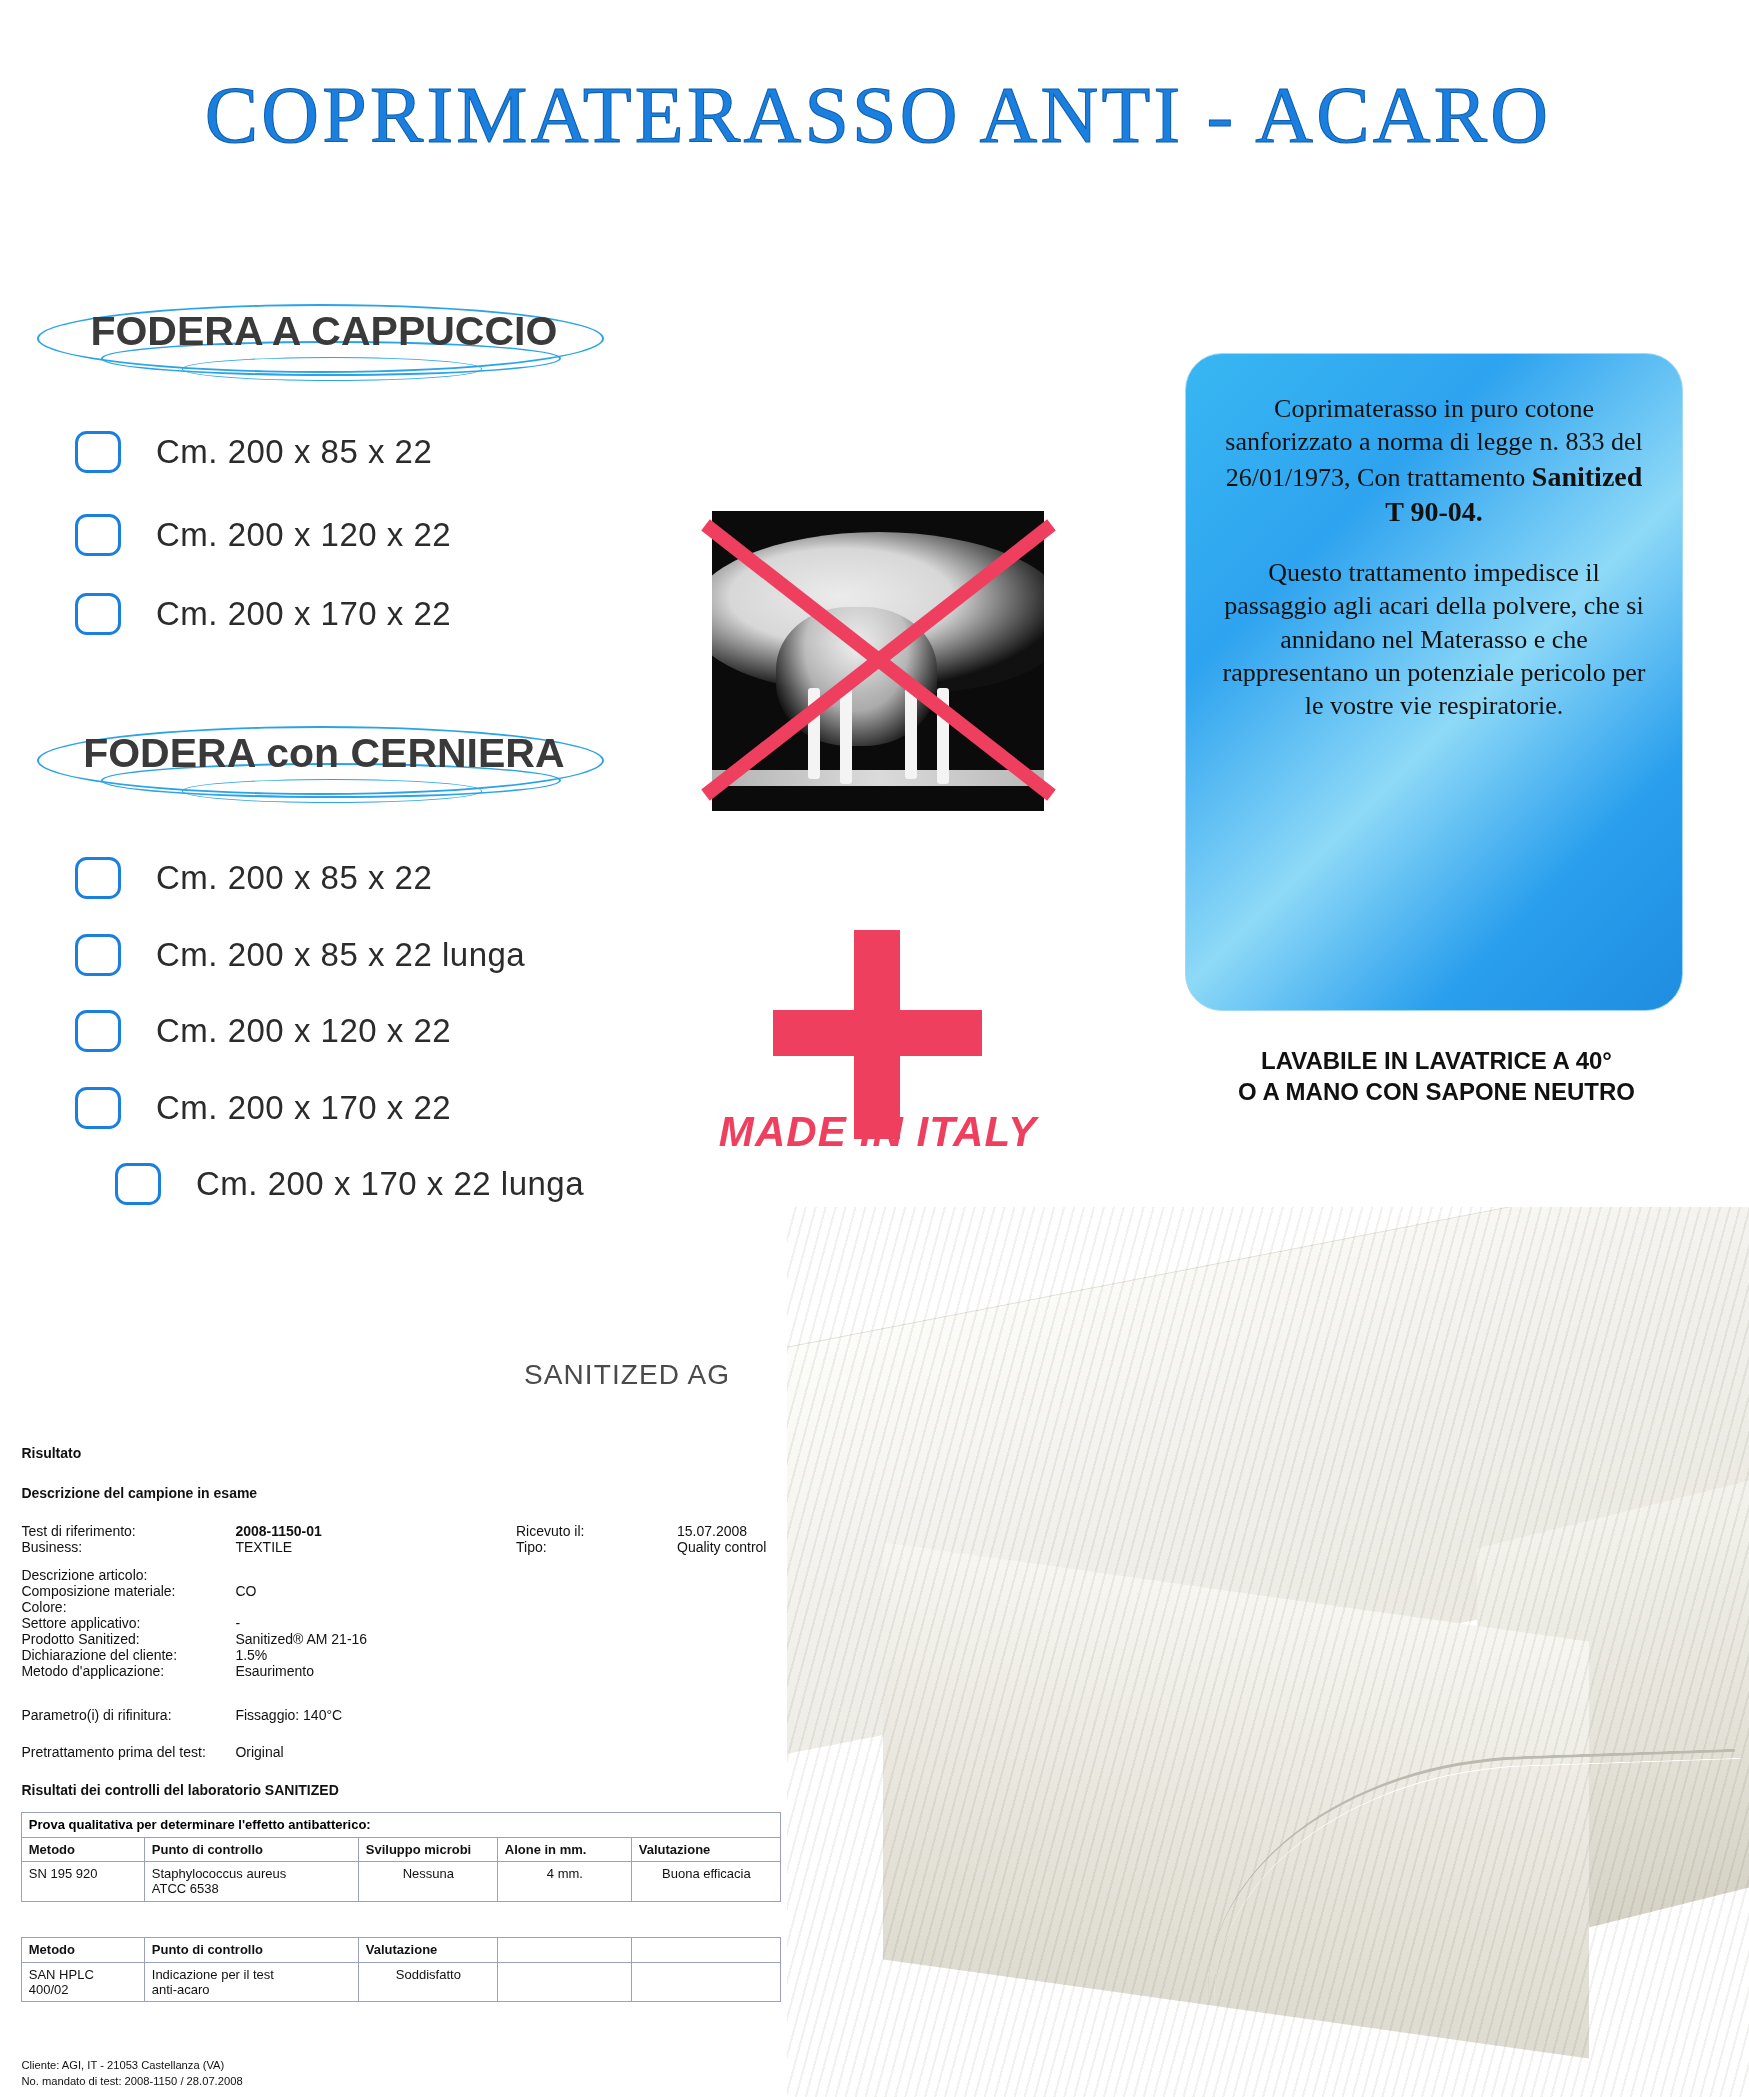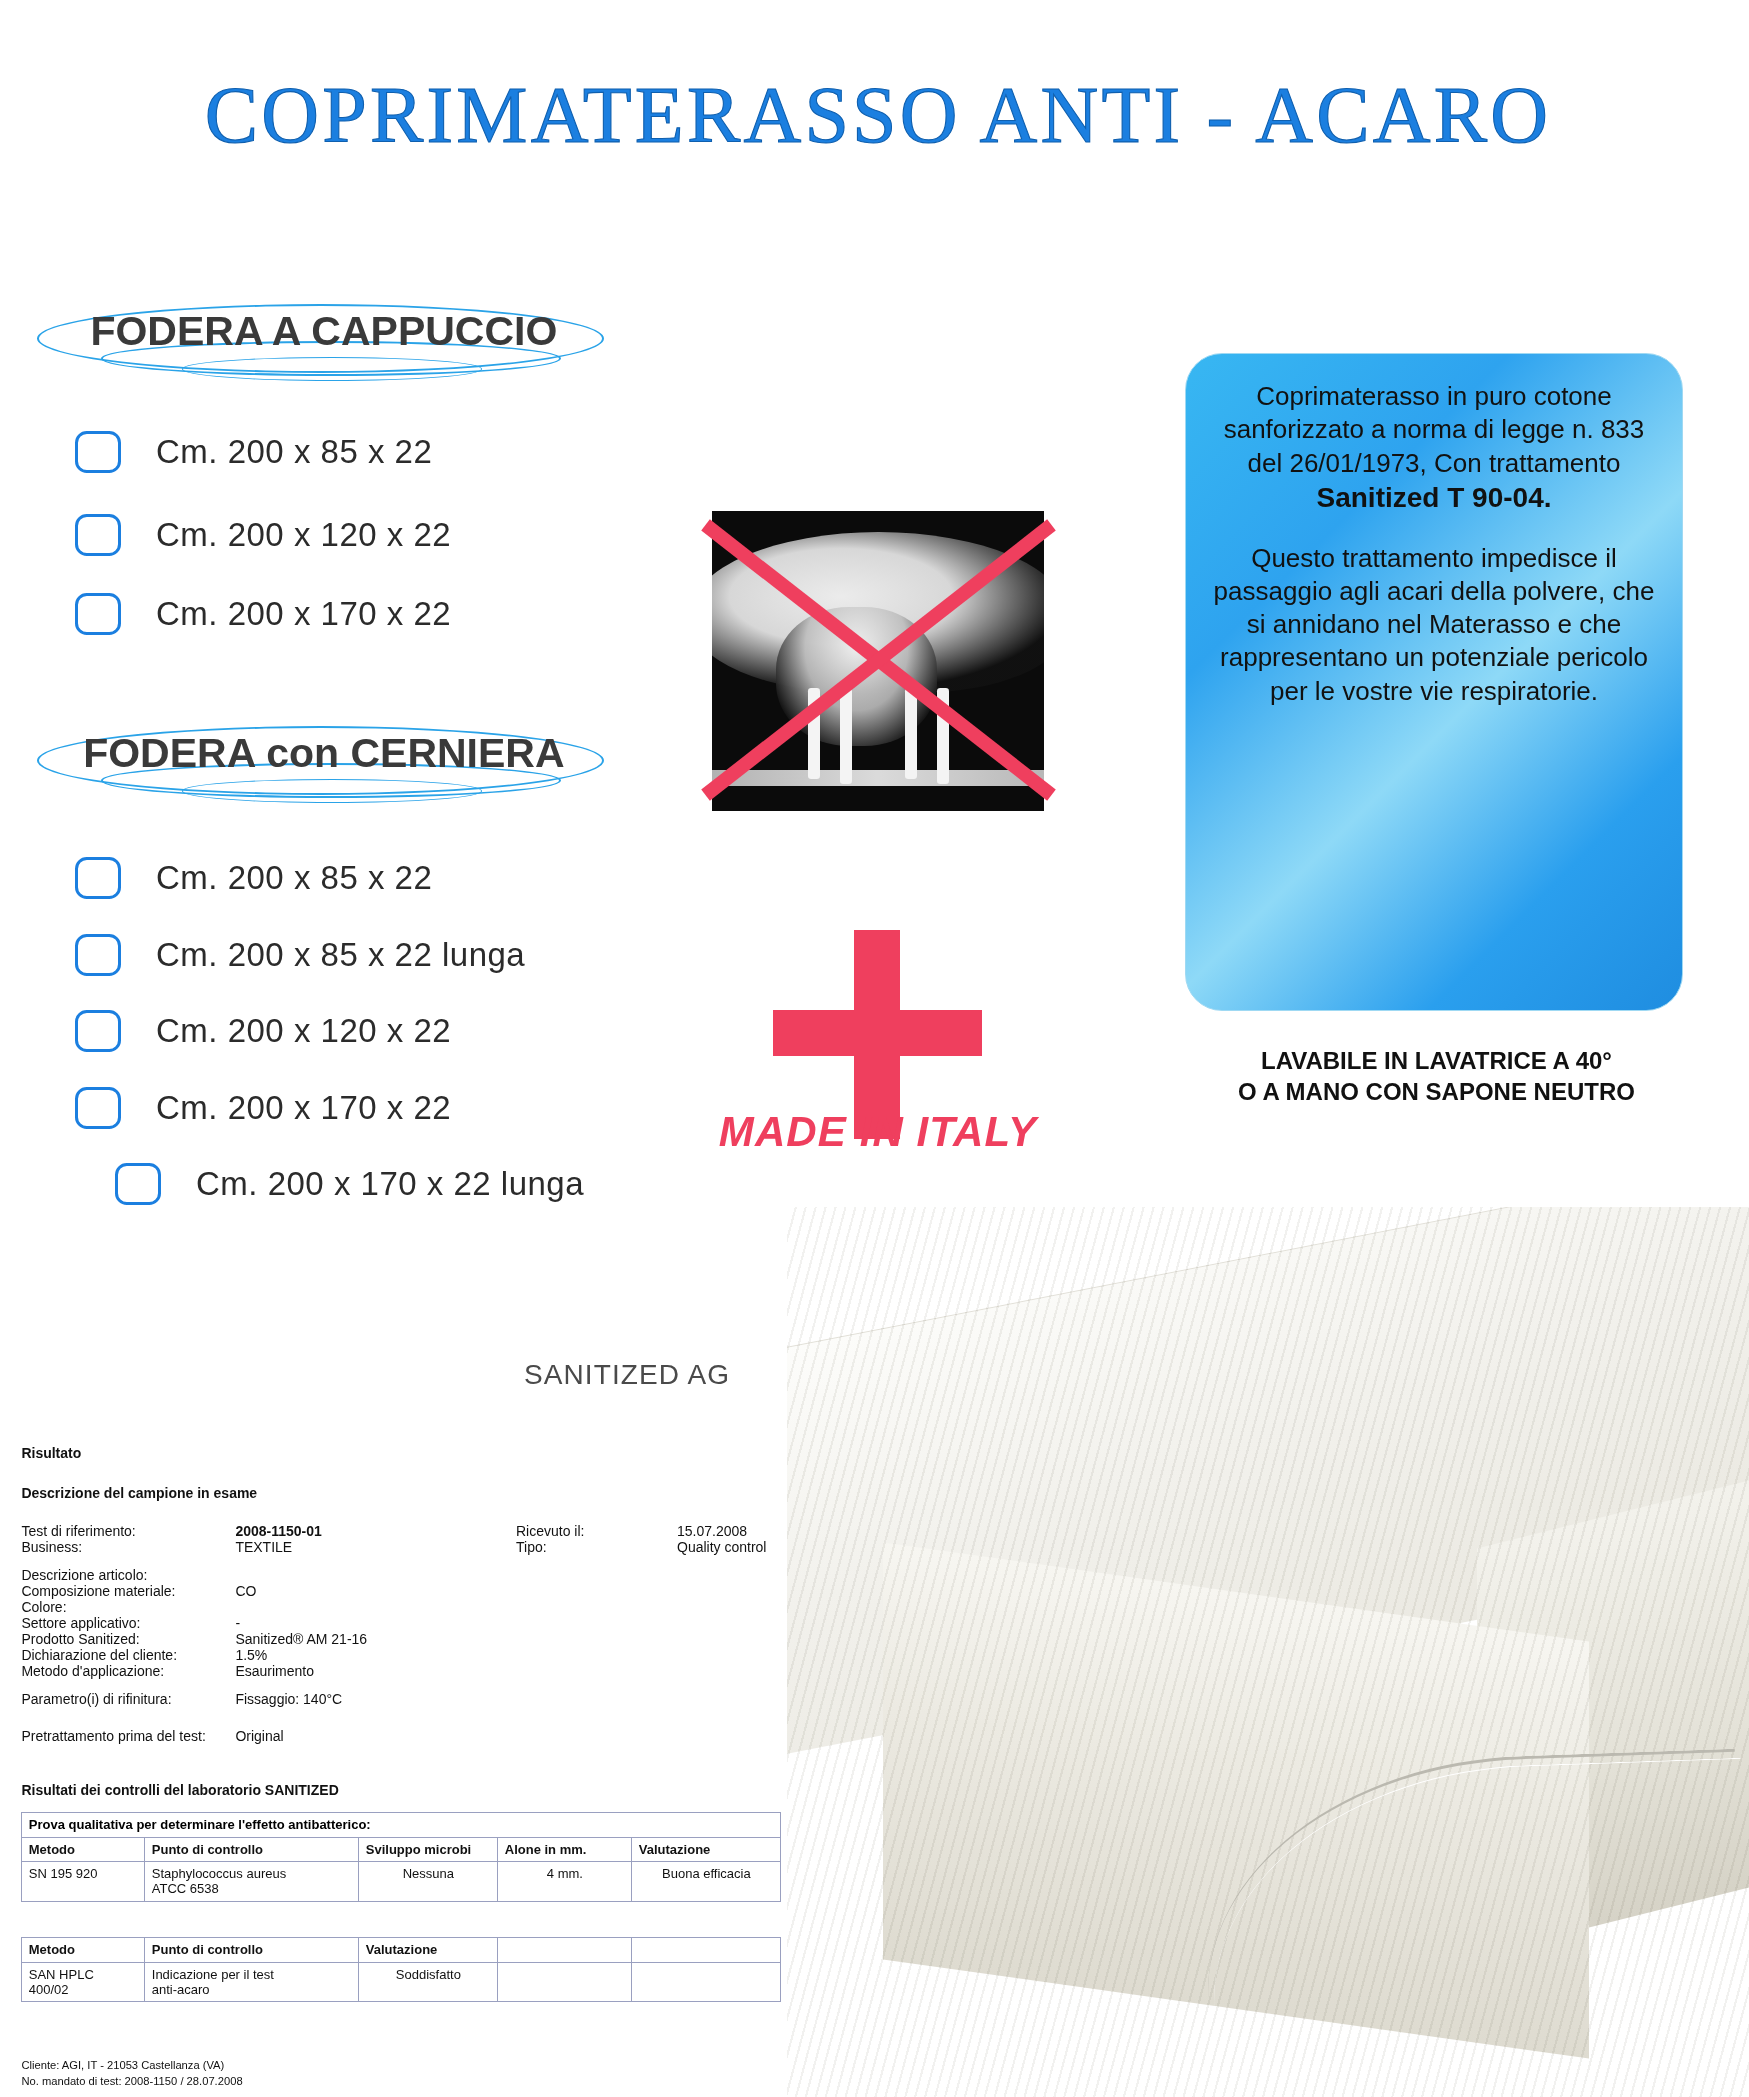--- a/index.html
+++ b/index.html
@@ -141,21 +141,21 @@
     border-radius: 37px;
     background: linear-gradient(135deg, #38b7f2 0%, #2ea3ef 28%, #8ed9f7 55%, #2a9fee 78%, #1f8de0 100%);
     border: 1.6px solid #9fd9f3;
     padding: 26px 21.4px;
     color: #111;
     font-size: 26px;
     line-height: 1.28;
     text-align: center;
   }
   .info-panel .strong { font-weight: bold; font-size: 28px; }
-  .info-panel p { margin: 0; }
+  .info-panel p { margin: 12px; font-family: Liberation Serif, serif; }
   .info-panel p + p { margin-top: 26px; }
 
   .wash-note {
     position:absolute; left:1185px; top:1046px; width:503px;
     text-align:center;
     font-size: 24px;
     font-weight: bold;
     color:#111;
     line-height: 1.28;
     white-space: nowrap;
@@ -369,21 +369,21 @@
     </div>
   <div style="display:flex;">
       <div class="cert-line" style="width:214px;">Dichiarazione del cliente:</div>
       <div class="cert-line">1.5%</div>
     </div>
   <div style="display:flex;">
       <div class="cert-line" style="width:214px;">Metodo d'applicazione:</div>
       <div class="cert-line">Esaurimento</div>
     </div>
   <div style="height:11.8px;"></div>
-  <div style="display:flex;">
+  <div style="display:flex;margin-top:16px;">
       <div class="cert-line" style="width:214px;">Parametro(i) di rifinitura:</div>
       <div class="cert-line">Fissaggio: 140°C</div>
     </div>
   <div style="height:21.4px;"></div>
   <div style="display:flex;">
       <div class="cert-line" style="width:214px;">Pretrattamento prima del test:</div>
       <div class="cert-line">Original</div>
     </div>
 </div>
 

